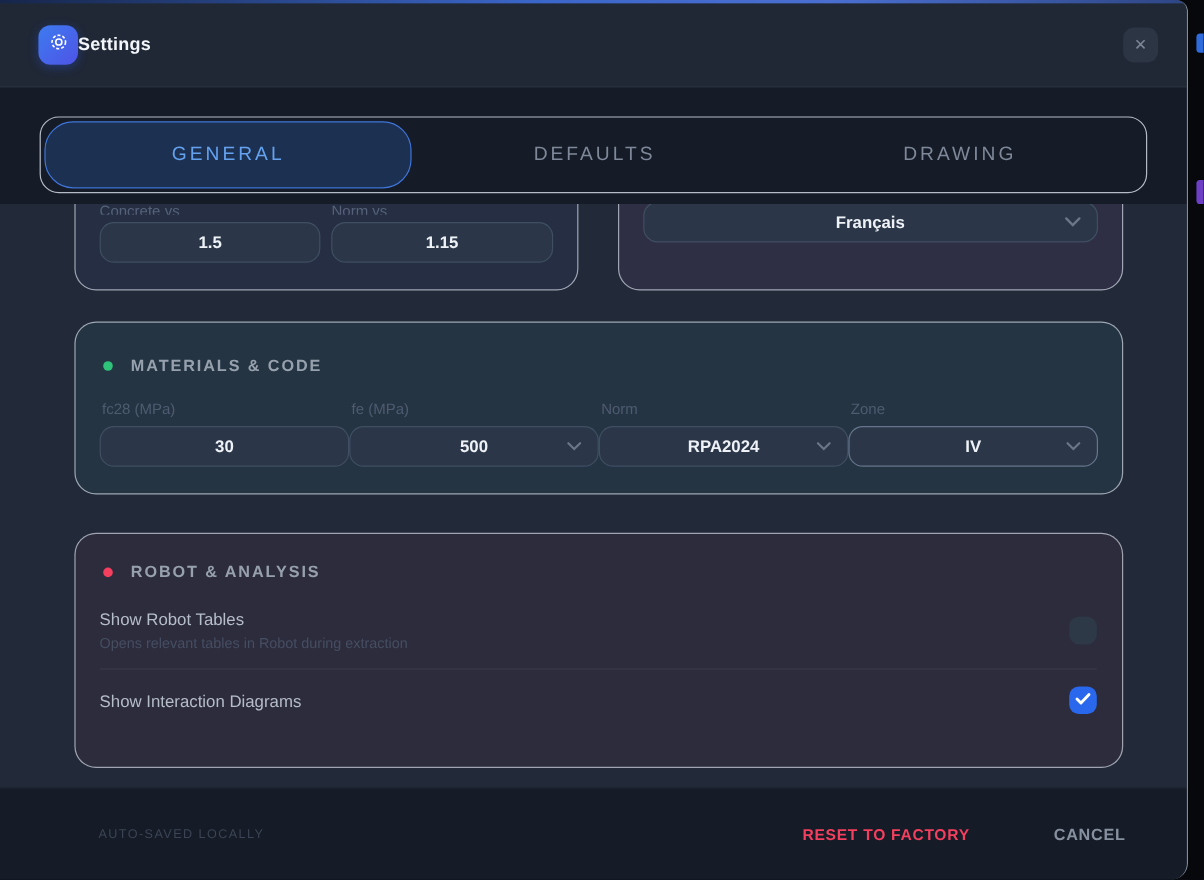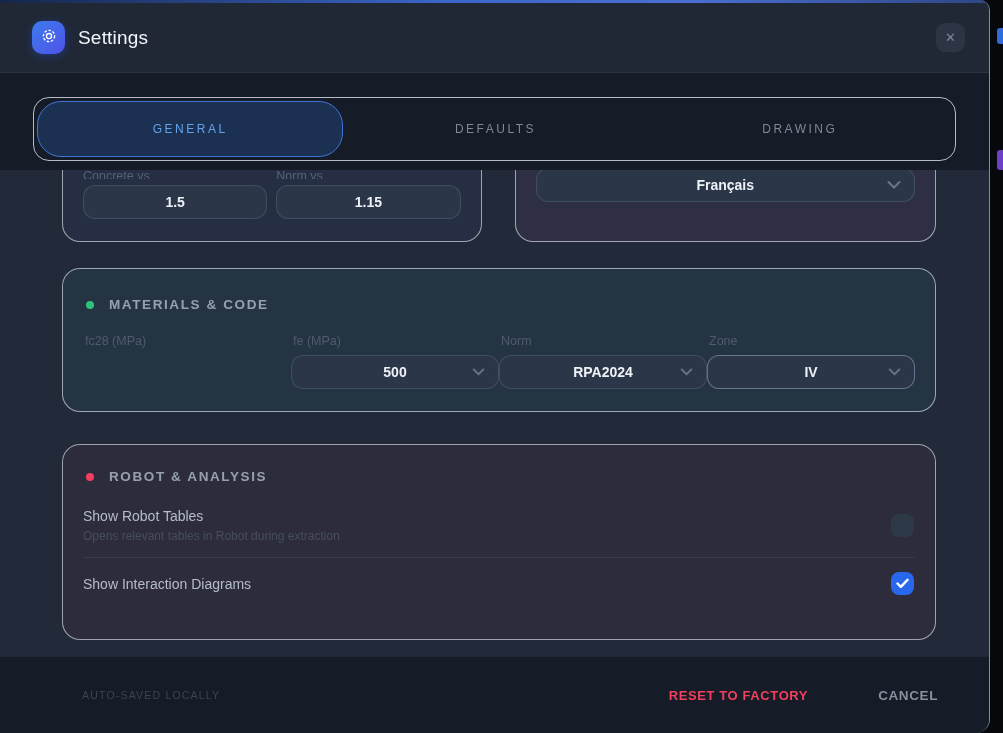--- a/index.html
+++ b/index.html
@@ -11,28 +11,28 @@
     border-right:1px solid rgba(210,220,235,.55);
     border-radius:0 10px 14px 0;
     overflow:hidden;
     display:flex; flex-direction:column;
   }
   .accent-top { height:3px; background:linear-gradient(90deg,#16264a,#3b66c9 45%,#4a6fd0 70%,#2e4684); }
 
   
   .header { height:70px; background:#202836; display:flex; align-items:center; padding:0 24px 0 32px; flex:0 0 auto; border-bottom:1px solid rgba(255,255,255,.06); }
   .app-icon { width:33px; height:33px; border-radius:10px; background:linear-gradient(135deg,#3d7bf0,#4f53e6); display:flex; align-items:center; justify-content:center; box-shadow:0 2px 8px rgba(40,80,220,.4); }
-  .header-title { color:#f2f5f9; font-weight:normal; font-size:19px; margin-left:13px; letter-spacing:.2px; }
+  .header-title { color:#f2f5f9; font-weight:bold; font-size:15px; letter-spacing:.2px; }
   .spacer { flex:1; }
   .close-btn { width:29px; height:29px; border-radius:9px; background:#2c3544; color:#7c8798; display:flex; align-items:center; justify-content:center; font-size:13px; cursor:pointer; }
 
   
   .tabstrip { position:relative; z-index:5; background:#151b27; padding:24px 33px 9px; flex:0 0 auto; }
   .tabbar { border:1px solid rgba(222,229,240,.8); border-radius:16px; height:64px; display:flex; padding:3px; }
-  .tab { flex:1; display:flex; align-items:center; justify-content:center; font-size:12px; letter-spacing:2.5px; color:#7e8899; border-radius:24px; cursor:pointer; }
+  .tab { flex:1; display:flex; align-items:center; justify-content:center; font-size:16px; letter-spacing:2.5px; color:#7e8899; border-radius:24px; cursor:pointer; }
   .tab.active { background:#1c3051; border:1px solid #3f74d8; color:#64a2ef; }
 
   
   .content { position:relative; z-index:1; flex:1; background:#222a39; padding:0 53px 0 62px; overflow:hidden; }
   .row-top { display:flex; gap:33px; margin-top:-76px; }
   .panel { border:1px solid rgba(222,229,240,.65); border-radius:18px; }
   .panel-a { width:420px; height:148px; background:#252e42; padding:73px 20px 0; display:flex; gap:9px; }
   .panel-b { width:422px; height:148px; background:#2e2f44; padding:73px 20px 0; }
   .field { display:flex; flex-direction:column; flex:1; }
   .field-label { font-size:12.5px; color:#4e5b70; margin:0 0 7px 2px; white-space:nowrap; }
@@ -141,20 +141,23 @@
     </div>
 
     <div class="section sec-materials">
       <div class="sec-head">
         <span class="dot" style="background:#2ec27a"></span>
         <span class="sec-title">MATERIALS &amp; CODE</span>
       </div>
       <div class="grid4">
         <div class="field">
           <div class="field-label">fc28 (MPa)</div>
+          <div class="pill">
+            <span>30</span>
+          </div>
         </div>
         <div class="field">
           <div class="field-label">fe (MPa)</div>
           <div class="pill">
             <span>500</span>
             <span class="chev">
               <svg width="13" height="8" viewBox="0 0 14 9" fill="none" stroke="#6b7688" stroke-width="2" stroke-linecap="round">
                   <path d="M1.5 1.5 L7 7 L12.5 1.5"></path>
                 </svg>
             </span>

